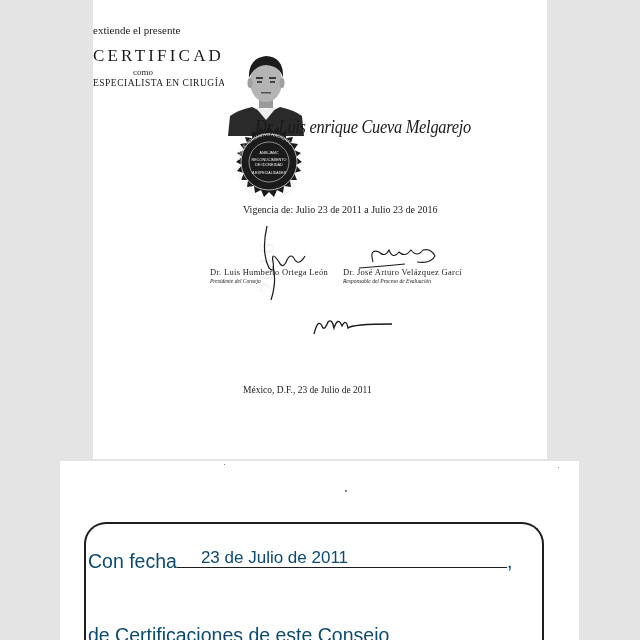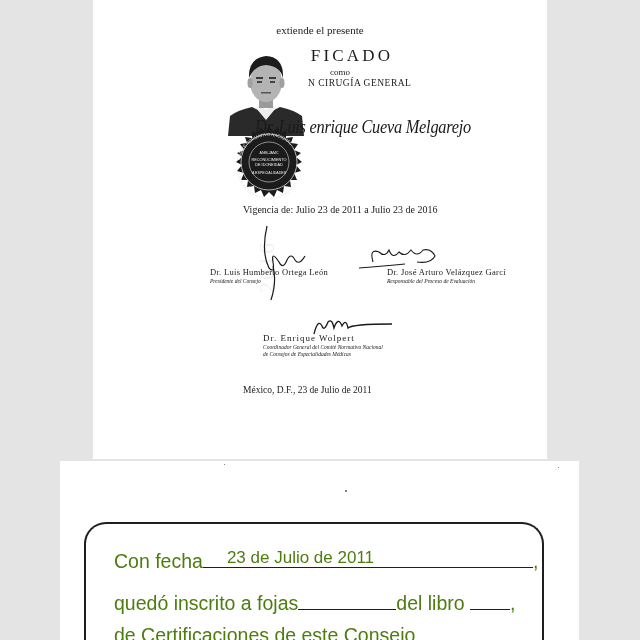--- a/index.html
+++ b/index.html
@@ -8,21 +8,21 @@
 
     .sheet-top {
       position: absolute; left: 93px; top: 0; width: 454px; height: 459px;
       background: #ffffff;
     }
     .sheet-bottom {
       position: absolute; left: 60px; top: 461px; width: 519px; height: 179px;
       background: #ffffff;
     }
 
-    .center-line { position: absolute; left: 0; width: 454px; text-align: center; white-space: nowrap; }
+    .center-line { position: absolute; left: 0; width: 454px; text-align: left; white-space: nowrap; }
 
     .intro { top: 24px; font-size: 11px; }
     .cert-title { top: 46px; font-size: 17px; letter-spacing: 3.2px; }
     .como { top: 67px; font-size: 9px; padding-left: 40px; }
     .specialty { top: 78px; font-size: 9.5px; letter-spacing: 0.5px; }
     .al { top: 91px; font-size: 9.5px; letter-spacing: 0.5px; }
 
     .recipient {
       position: absolute; left: 140px; top: 116px; width: 260px; text-align: center;
       font-size: 19px; font-style: italic; letter-spacing: -0.3px; white-space: nowrap;
@@ -41,21 +41,21 @@
       position: absolute; left: 131px; top: 50px; width: 84px; height: 86px;
     }
     .seal {
       position: absolute; left: 124px; top: 106px; width: 100px; height: 108px;
     }
 
     .signer { position: absolute; text-align: left; white-space: nowrap; }
     .signer .name { font-size: 8.5px; letter-spacing: 0.3px; }
     .signer .role { font-size: 5.5px; font-style: italic; margin-top: 1px; }
     .signer-1 { left: 117px; top: 267px; width: 130px; }
-    .signer-2 { left: 250px; top: 267px; width: 125px; overflow: hidden; margin-left: 44px; }
+    .signer-2 { left: 250px; top: 267px; width: 125px; overflow: hidden; }
     .signer-3 { left: 170px; top: 333px; width: 160px; }
     .signer-3 .name { font-size: 9px; letter-spacing: 1px; }
 
     .sig { position: absolute; }
 
     .place-date {
       position: absolute; left: 150px; top: 385px; width: 240px; text-align: left;
       font-size: 9.5px; white-space: nowrap;
     }
 
@@ -63,21 +63,21 @@
       position: absolute; left: 148px; top: 254px; font-size: 22px; color: #f1f1f1;
       transform: rotate(-90deg); letter-spacing: 2px;
     }
 
     .stamp-box {
       position: absolute; left: 24px; top: 61px; width: 460px; height: 140px;
       border: 2px solid #1e1e1e; border-radius: 22px 22px 0 0; border-bottom: none;
       font-family: "Liberation Sans", "DejaVu Sans", sans-serif;
     }
     .stamp-line {
-      position: absolute; left: 28px; font-size: 19.5px; white-space: nowrap; color: #4d7c0f;
+      position: absolute; left: 2px; font-size: 19.5px; white-space: nowrap; color: #0c4a6e;
     }
     .stamp-line-1 { top: 26px; }
     .stamp-line-2 { top: 68px; }
     .stamp-line-3 { top: 100px; }
     .blank {
       display: inline-block; border-bottom: 1.5px solid #1e1e1e; vertical-align: baseline;
       height: 16px; position: relative;
     }
     .blank-date { width: 330px; }
     .blank-date .filled { position: absolute; left: 24px; bottom: -1px; font-size: 17px; }
@@ -159,36 +159,28 @@
   </svg>
 
   <div class="signer signer-1">
     <div class="name">Dr. Luis Humberto Ortega León</div>
     <div class="role">Presidente del Consejo</div>
   </div>
   <div class="signer signer-2">
     <div class="name">Dr. José Arturo Velázquez Garcí</div>
     <div class="role">Responsable del Proceso de Evaluación</div>
   </div>
-  <div class="signer signer-3">
-    <div class="name">Dr. Enrique Wolpert</div>
-    <div class="role">Coordinador General del Comité Normativo Nacional</div>
-    <div class="role">de Consejos de Especialidades Médicas</div>
-  </div>
 
   <div class="place-date">México, D.F., 23 de Julio de 2011</div>
 </div>
 
 <div class="sheet-bottom">
   <div class="speck" style="left:285px; top:29px;"></div>
   <div class="speck" style="left:164px; top:3px; width:1px; height:1px;"></div>
   <div class="speck" style="left:498px; top:6px; width:1px; height:1px;"></div>
 
   <div class="stamp-box">
     <div class="stamp-line stamp-line-1">
       <span>Con fecha</span><span class="blank blank-date"><span class="filled">23 de Julio de 2011</span></span><span>,</span>
     </div>
-    <div class="stamp-line stamp-line-2">
-      <span>quedó inscrito a fojas</span><span class="blank blank-fojas"></span><span>del libro</span>&nbsp;<span class="blank blank-libro"></span><span>,</span>
-    </div>
     <div class="stamp-line stamp-line-3">de Certificaciones de este Consejo</div>
   </div>
 </div>
 
 </body></html>

